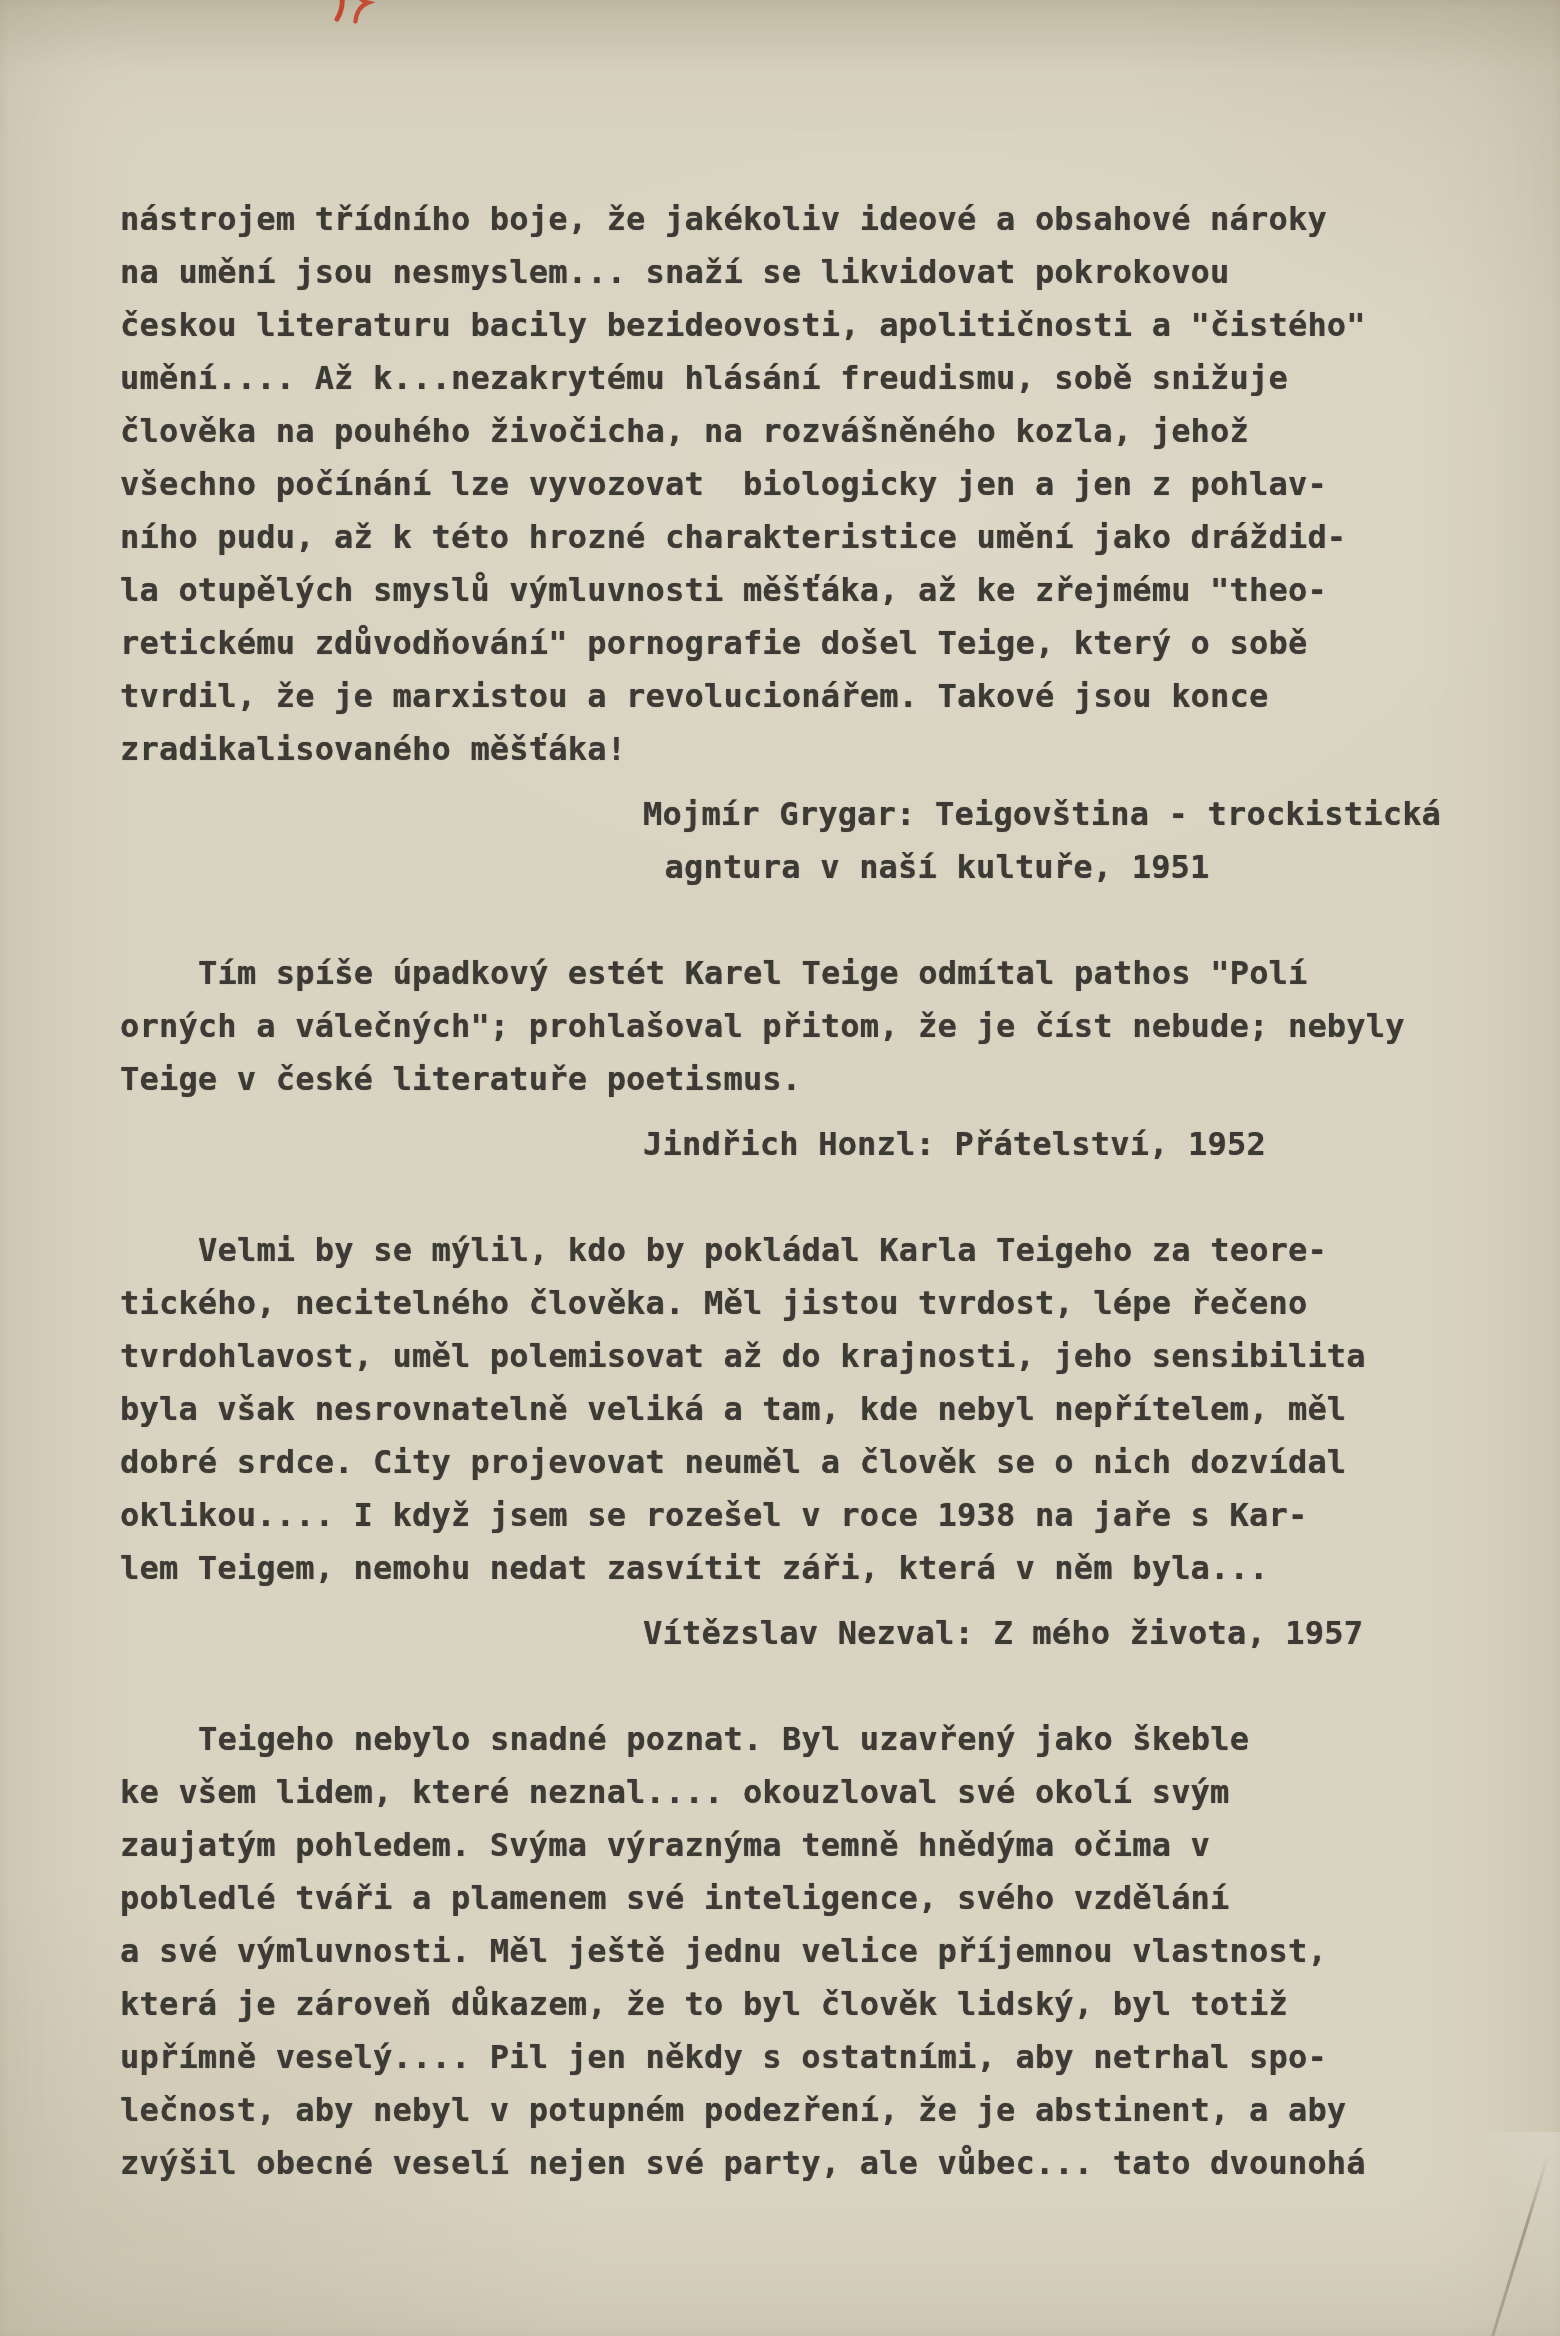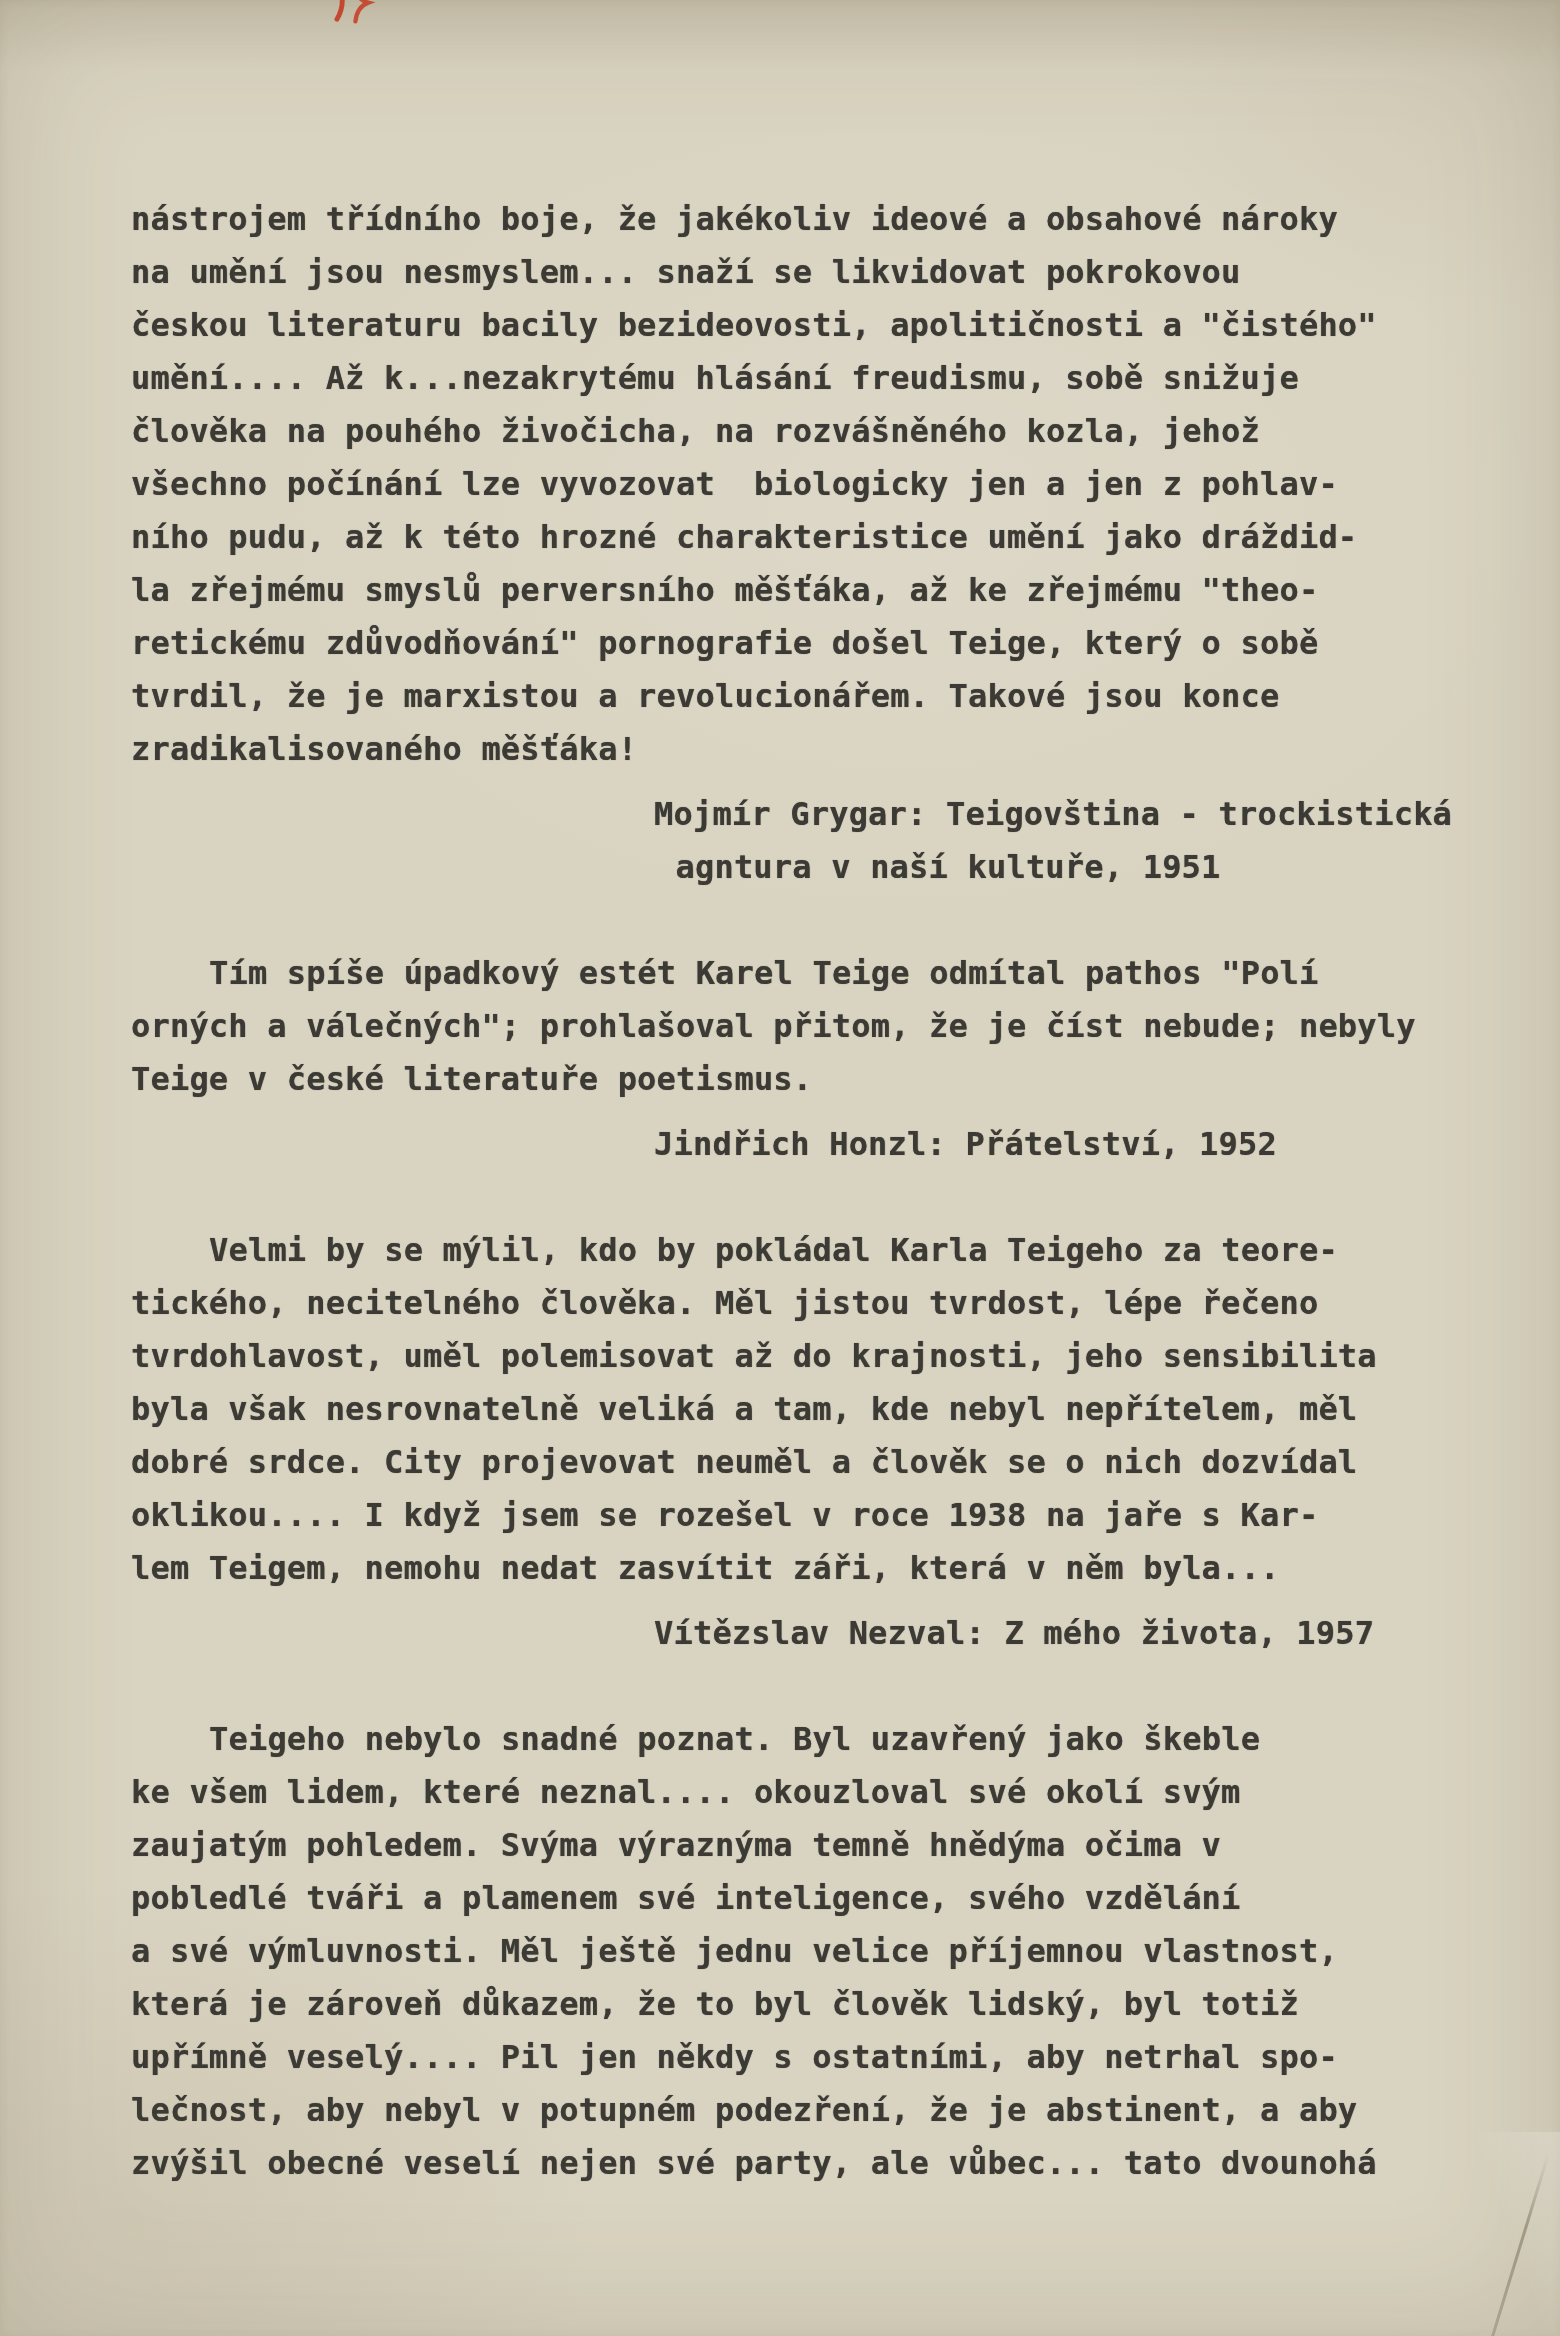--- a/index.html
+++ b/index.html
@@ -19,21 +19,21 @@
       radial-gradient(1073px 683px at 58% 22%, rgba(255,255,255,0.10), rgba(255,255,255,0) 65%),
       radial-gradient(683px 488px at 8% 95%, rgba(110,95,60,0.10), rgba(110,95,60,0) 70%),
       radial-gradient(585px 390px at 98% 2%, rgba(110,95,60,0.08), rgba(110,95,60,0) 70%),
       linear-gradient(180deg, rgba(120,105,70,0.14), rgba(120,105,70,0) 3%),
       var(--paper, #d9d3c1);
     box-shadow: inset 0 0 137px rgba(95,85,55,0.20), inset 0 0 9.8px rgba(95,85,55,0.10);
     overflow: hidden;
   }
   .text-block {
     position: absolute;
-    left: 131px;
+    left: 120px;
     top: 193px;
     right: 55px;
     color: var(--ink, #3c3a34);
     font-size: 32px;
     line-height: 53px;
     font-weight: 700;
     letter-spacing: 0.2px;
     text-shadow: 0 0 1px rgba(56,52,45,0.55), 0.4px 0.4px 0 rgba(56,52,45,0.22);
   }
   .line { white-space: pre; min-height: 53px; }
@@ -83,21 +83,21 @@
 
   <div class="text-block">
       <div class="block paragraph">
         <div class="line">nástrojem třídního boje, že jakékoliv ideové a obsahové nároky</div>
         <div class="line">na umění jsou nesmyslem... snaží se likvidovat pokrokovou</div>
         <div class="line">českou literaturu bacily bezideovosti, apolitičnosti a "čistého"</div>
         <div class="line">umění.... Až k...nezakrytému hlásání freudismu, sobě snižuje</div>
         <div class="line">člověka na pouhého živočicha, na rozvášněného kozla, jehož</div>
         <div class="line">všechno počínání lze vyvozovat  biologicky jen a jen z pohlav-</div>
         <div class="line">ního pudu, až k této hrozné charakteristice umění jako dráždid-</div>
-        <div class="line">la zřejmému smyslů perversního měšťáka, až ke zřejmému "theo-</div>
+        <div class="line">la otupělých smyslů výmluvnosti měšťáka, až ke zřejmému "theo-</div>
         <div class="line">retickému zdůvodňování" pornografie došel Teige, který o sobě</div>
         <div class="line">tvrdil, že je marxistou a revolucionářem. Takové jsou konce</div>
         <div class="line">zradikalisovaného měšťáka!</div>
       </div>
       <div class="block attribution">
         <div class="line">Mojmír Grygar: Teigovština - trockistická</div>
         <div class="line">agntura v naší kultuře, 1951</div>
       </div>
       <div class="block paragraph indent">
         <div class="line">Tím spíše úpadkový estét Karel Teige odmítal pathos "Polí</div>

